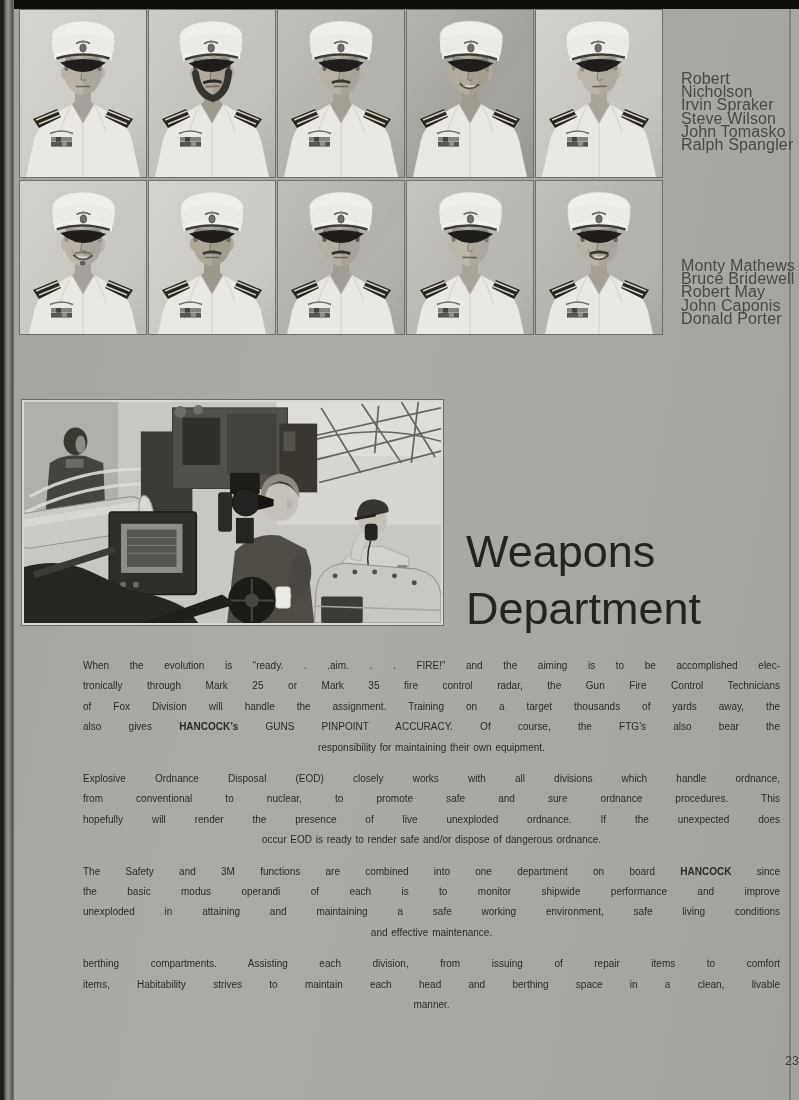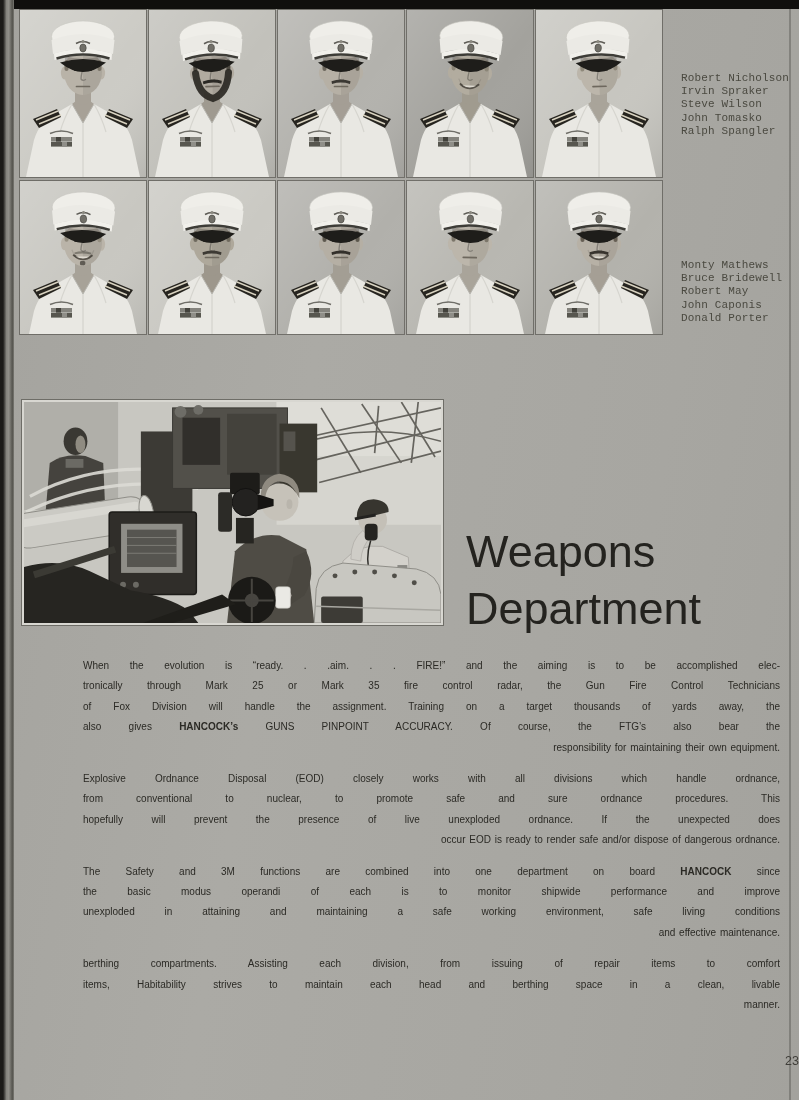--- a/index.html
+++ b/index.html
@@ -12,36 +12,36 @@
   .top-edge{position:absolute;left:0;top:0;width:799px;height:9px;background:#100f0d;}
   .left-gutter{position:absolute;left:0;top:0;width:14px;height:1100px;
     background:linear-gradient(90deg,#1b1a18 0%,#1b1a18 22%,#84837d 46%,#908f89 62%,#55544e 88%,#7b7a74 100%);}
   .right-edge{position:absolute;left:789px;top:9px;width:2px;height:1091px;background:rgba(66,65,60,.35);}
 
   .photo-grid{position:absolute;left:20px;top:10px;}
   .photo-row{display:flex;gap:3px;margin-bottom:4px;}
   .portrait{box-shadow:0 0 0 1px rgba(55,53,47,.5);line-height:0;}
   .portrait svg{display:block;}
 
-  .names{position:absolute;left:681px;font-size:11px;line-height:13.2px;color:#4a4940;letter-spacing:.15px;font-family:Liberation Mono, monospace;}
+  .names{position:absolute;left:681px;font-size:16px;line-height:13.2px;color:#4a4940;letter-spacing:.15px;}
   .names-1{top:72px;}
   .names-2{top:237px;margin-top:22px;}
 
   .action-photo{position:absolute;left:22px;top:400px;width:421px;height:225px;box-sizing:border-box;
     border:2px solid #d8d7d1;outline:1px solid #6e6d67;line-height:0;}
   .action-photo svg{width:100%;height:100%;display:block;}
 
   .dept-title{position:absolute;left:466px;top:523px;font-size:45px;line-height:57px;font-weight:400;
     color:#24231f;letter-spacing:0;}
 
   .article{position:absolute;left:83px;top:656px;width:697px;font-size:10px;line-height:20.4px;
     color:#2b2a25;word-spacing:1px;}
   .para{margin:0 0 11px 0;}
   .tline{text-align:justify;text-align-last:justify;}
-  .tline.last{text-align:right;text-align-last:auto;}
+  .tline.last{text-align:center;text-align-last:auto;}
   .b{font-weight:700;}
 
   .page-number{position:absolute;left:785px;top:1054px;font-size:12.5px;color:#403f3a;}
 </style>
 </head>
 <body>
 
 <div class="page">
   <div class="top-edge"></div>
   <div class="left-gutter"></div>
@@ -694,21 +694,21 @@
       <div class="para">
         <div class="tline"><span>When the evolution is “ready. . .aim. . . FIRE!” and the aiming is to be accomplished elec-</span></div>
         <div class="tline"><span>tronically through Mark 25 or Mark 35 fire control radar, the Gun Fire Control Technicians</span></div>
         <div class="tline"><span>of Fox Division will handle the assignment. Training on a target thousands of yards away, the</span></div>
         <div class="tline"><span>also gives </span><span class="b">HANCOCK’s</span><span> GUNS PINPOINT ACCURACY. Of course, the FTG’s also bear the</span></div>
         <div class="tline last"><span>responsibility for maintaining their own equipment.</span></div>
       </div>
       <div class="para">
         <div class="tline"><span>Explosive Ordnance Disposal (EOD) closely works with all divisions which handle ordnance,</span></div>
         <div class="tline"><span>from conventional to nuclear, to promote safe and sure ordnance procedures. This</span></div>
-        <div class="tline"><span>hopefully will prevent the presence of live unexploded ordnance. If the unexpected does</span></div>
+        <div class="tline"><span>hopefully will render the presence of live unexploded ordnance. If the unexpected does</span></div>
         <div class="tline last"><span>occur EOD is ready to render safe and/or dispose of dangerous ordnance.</span></div>
       </div>
       <div class="para">
         <div class="tline"><span>The Safety and 3M functions are combined into one department on board </span><span class="b">HANCOCK</span><span> since</span></div>
         <div class="tline"><span>the basic modus operandi of each is to monitor shipwide performance and improve</span></div>
         <div class="tline"><span>unexploded in attaining and maintaining a safe working environment, safe living conditions</span></div>
         <div class="tline last"><span>and effective maintenance.</span></div>
       </div>
       <div class="para">
         <div class="tline"><span>berthing compartments. Assisting each division, from issuing of repair items to comfort</span></div>

